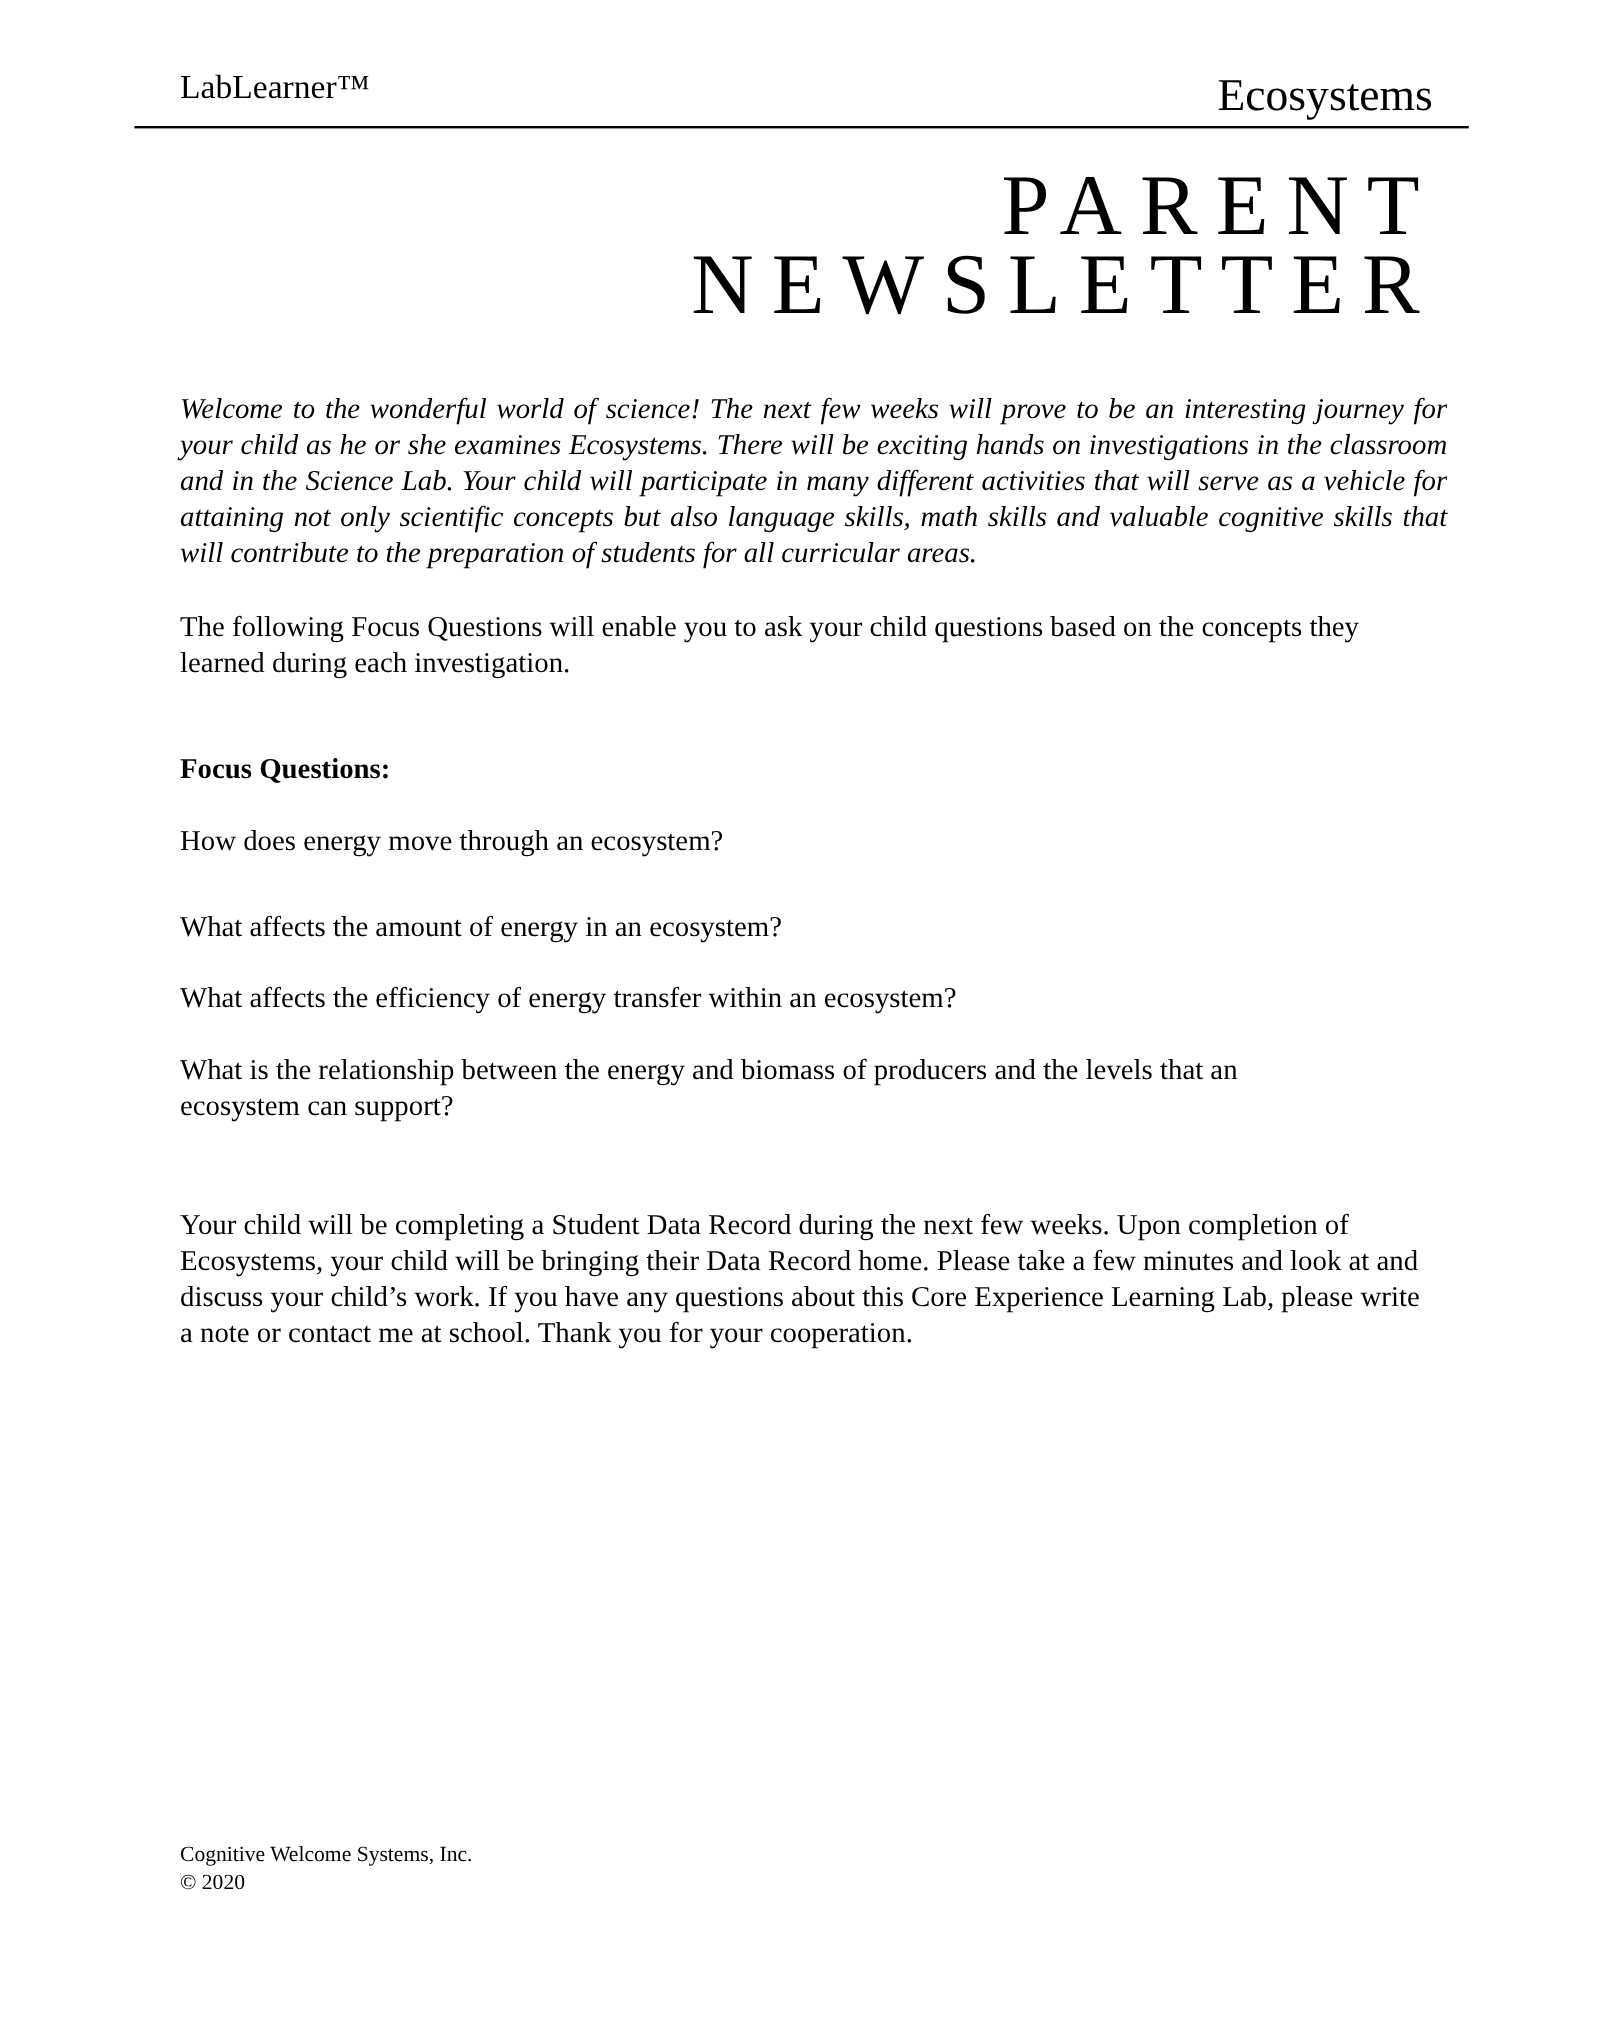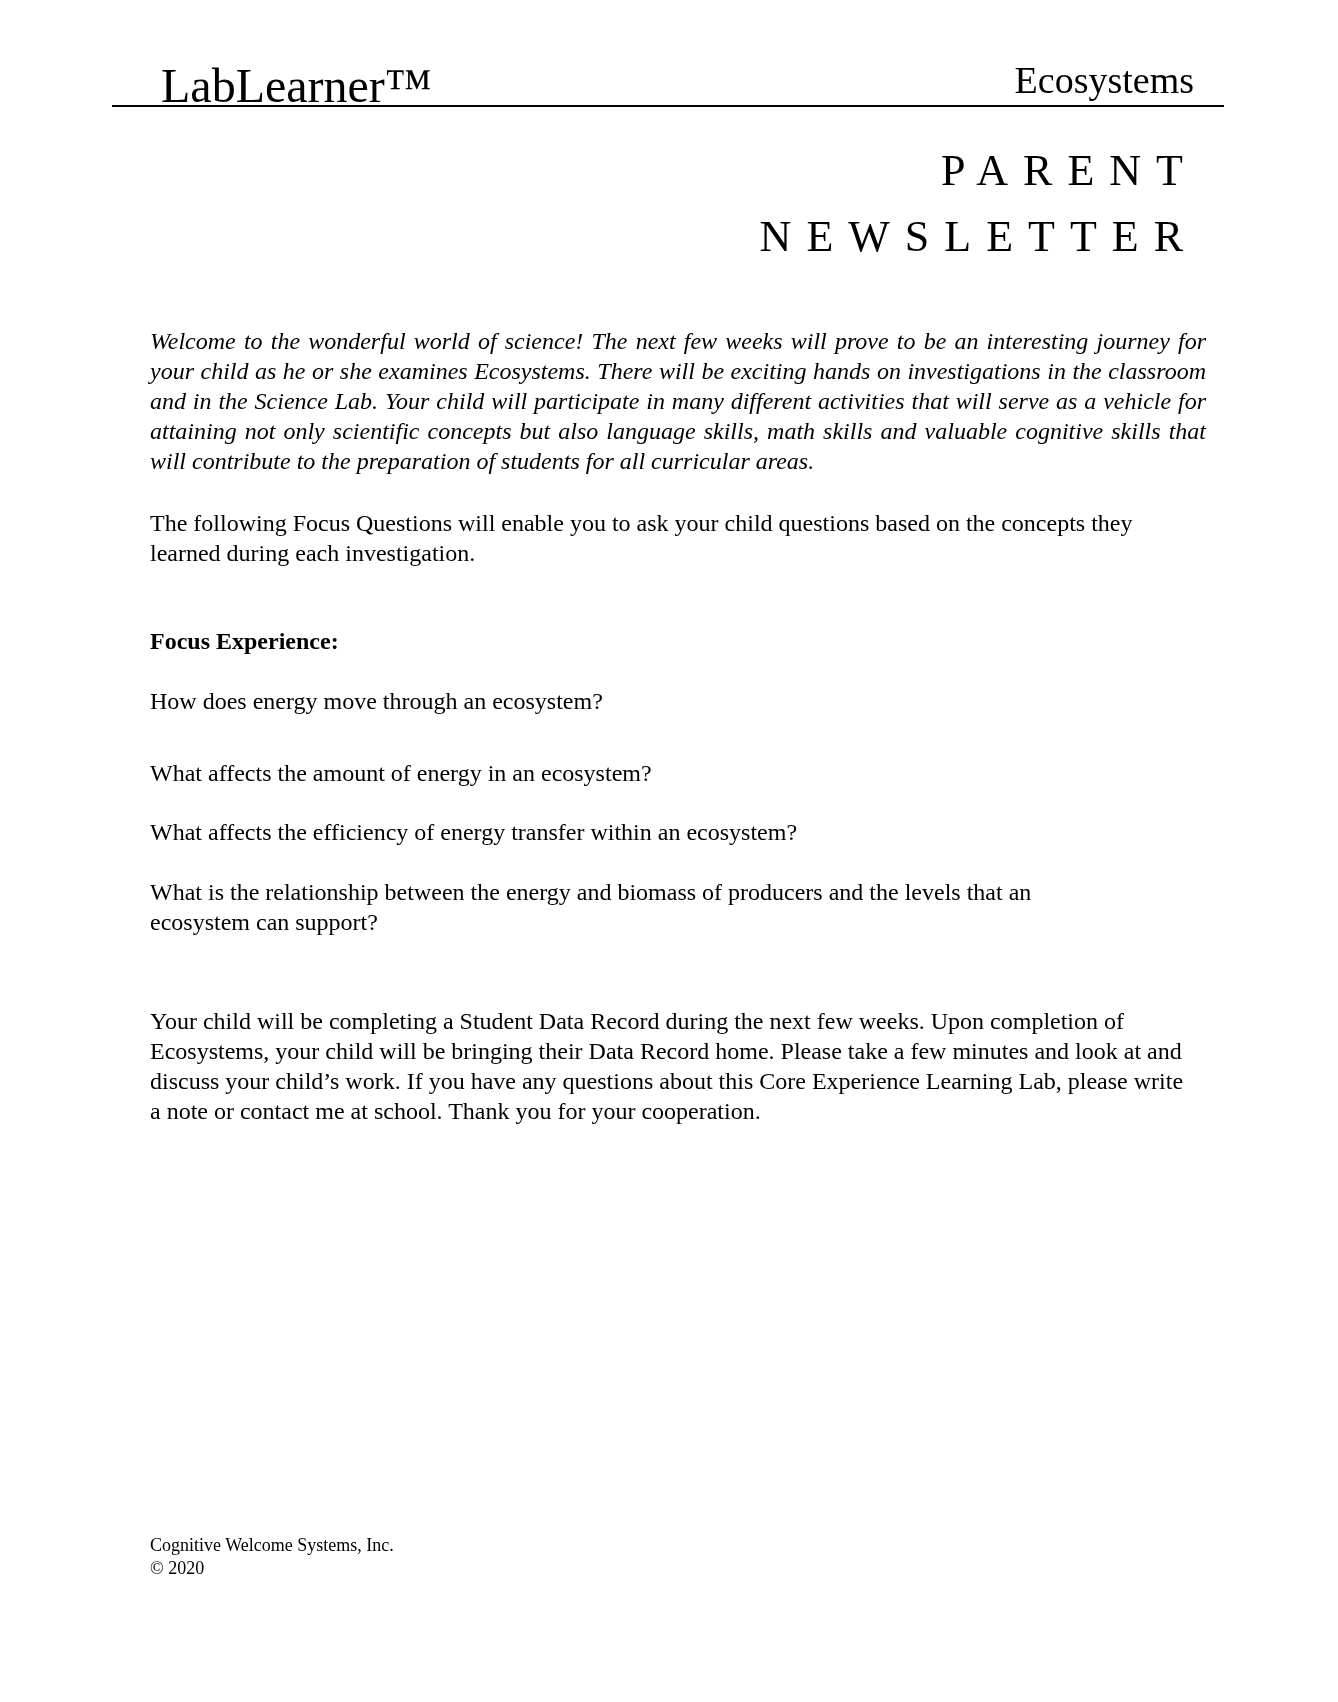--- a/index.html
+++ b/index.html
@@ -1,21 +1,21 @@
 <!DOCTYPE html>
 <html><head>
   <meta charset="utf-8">
   <style>
     html, body { margin: 0; padding: 0; background: #ffffff; }
     body { width: 1338px; height: 1702px; position: relative; overflow: hidden;
            font-family: "Liberation Serif", "DejaVu Serif", serif; color: #000; }
-    .header-left { position: absolute; left: 150px; top: 58px; font-size: 48px; margin-left: 11px; }
+    .header-left { position: absolute; left: 150px; top: 58px; font-size: 28px; }
     .header-right { position: absolute; right: 144px; top: 58px; font-size: 38px; }
     .header-rule { position: absolute; left: 112px; width: 1112px; top: 105px; height: 0; border-top: 2.5px solid #000; }
-    .title { position: absolute; right: 140px; top: 138px; text-align: right; font-size: 44px; letter-spacing: 15px; line-height: 66px; }
+    .title { position: absolute; right: 140px; top: 138px; text-align: right; font-size: 72px; letter-spacing: 15px; line-height: 66px; }
     .body { position: absolute; left: 150px; width: 1056px; font-size: 24px; line-height: 30px; }
     .justify { text-align: justify; }
     .p1 { top: 326px; font-style: italic; }
     .p2 { top: 508px; }
     .focus-h { top: 626px; font-weight: bold; }
     .q1 { top: 686px; }
     .q2 { top: 758px; }
     .q3 { top: 817px; }
     .q4 { top: 877px; }
     .p3 { top: 1006px; }
@@ -28,21 +28,21 @@
 <div class="header-right">Ecosystems</div>
 <div class="header-rule"></div>
 
 <div class="title">
   <div>PARENT</div>
   <div>NEWSLETTER</div>
 </div>
 
 <div class="body justify p1">Welcome to the wonderful world of science! The next few weeks will prove to be an interesting journey for your child as he or she examines Ecosystems. There will be exciting hands on investigations in the classroom and in the Science Lab. Your child will participate in many different activities that will serve as a vehicle for attaining not only scientific concepts but also language skills, math skills and valuable cognitive skills that will contribute to the preparation of students for all curricular areas.</div>
 <div class="body p2">The following Focus Questions will enable you to ask your child questions based on the concepts they learned during each investigation.</div>
-<div class="body focus-h">Focus Experience:</div>
+<div class="body focus-h">Focus Questions:</div>
 <div class="body q1">How does energy move through an ecosystem?</div>
 <div class="body q2">What affects the amount of energy in an ecosystem?</div>
 <div class="body q3">What affects the efficiency of energy transfer within an ecosystem?</div>
 <div class="body q4" style="width: 980px;">What is the relationship between the energy and biomass of producers and the levels that an ecosystem can support?</div>
 <div class="body p3" style="width: 1040px;">Your child will be completing a Student Data Record during the next few weeks. Upon completion of Ecosystems, your child will be bringing their Data Record home. Please take a few minutes and look at and discuss your child’s work. If you have any questions about this Core Experience Learning Lab, please write a note or contact me at school. Thank you for your cooperation.</div>
 
 <div class="footer">
   <div>Cognitive Welcome Systems, Inc.</div>
   <div>© 2020</div>
 </div>

